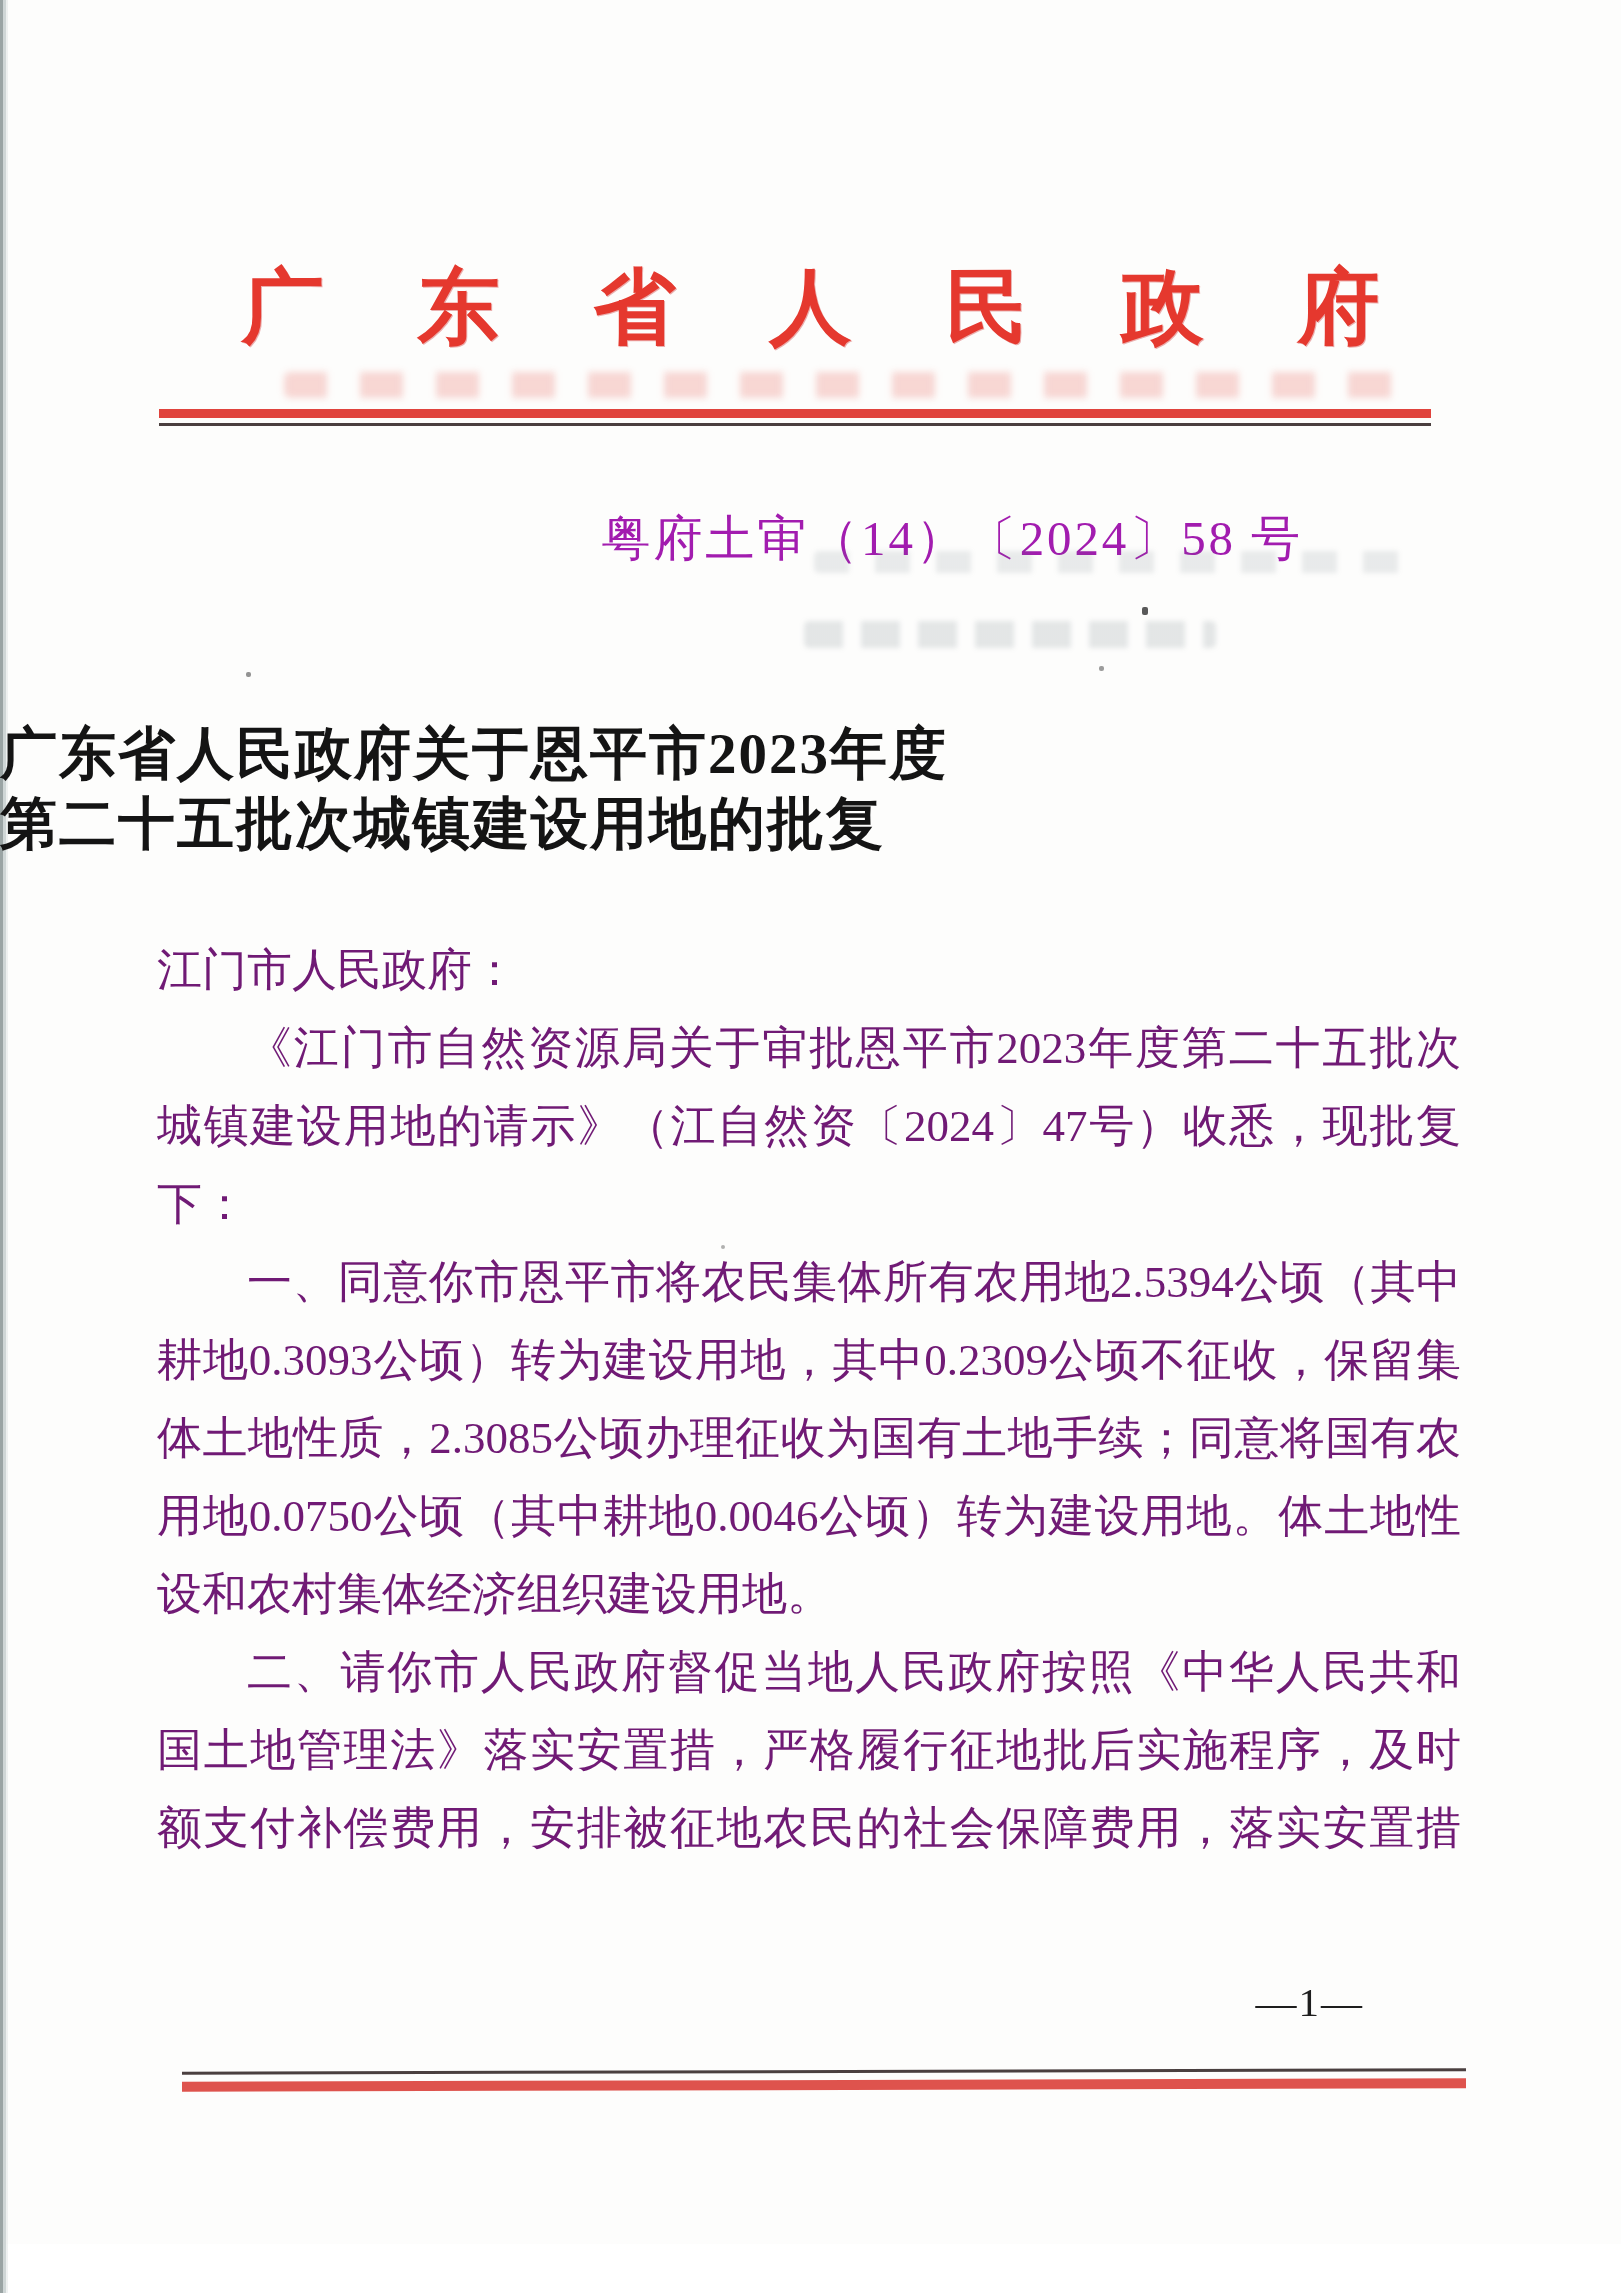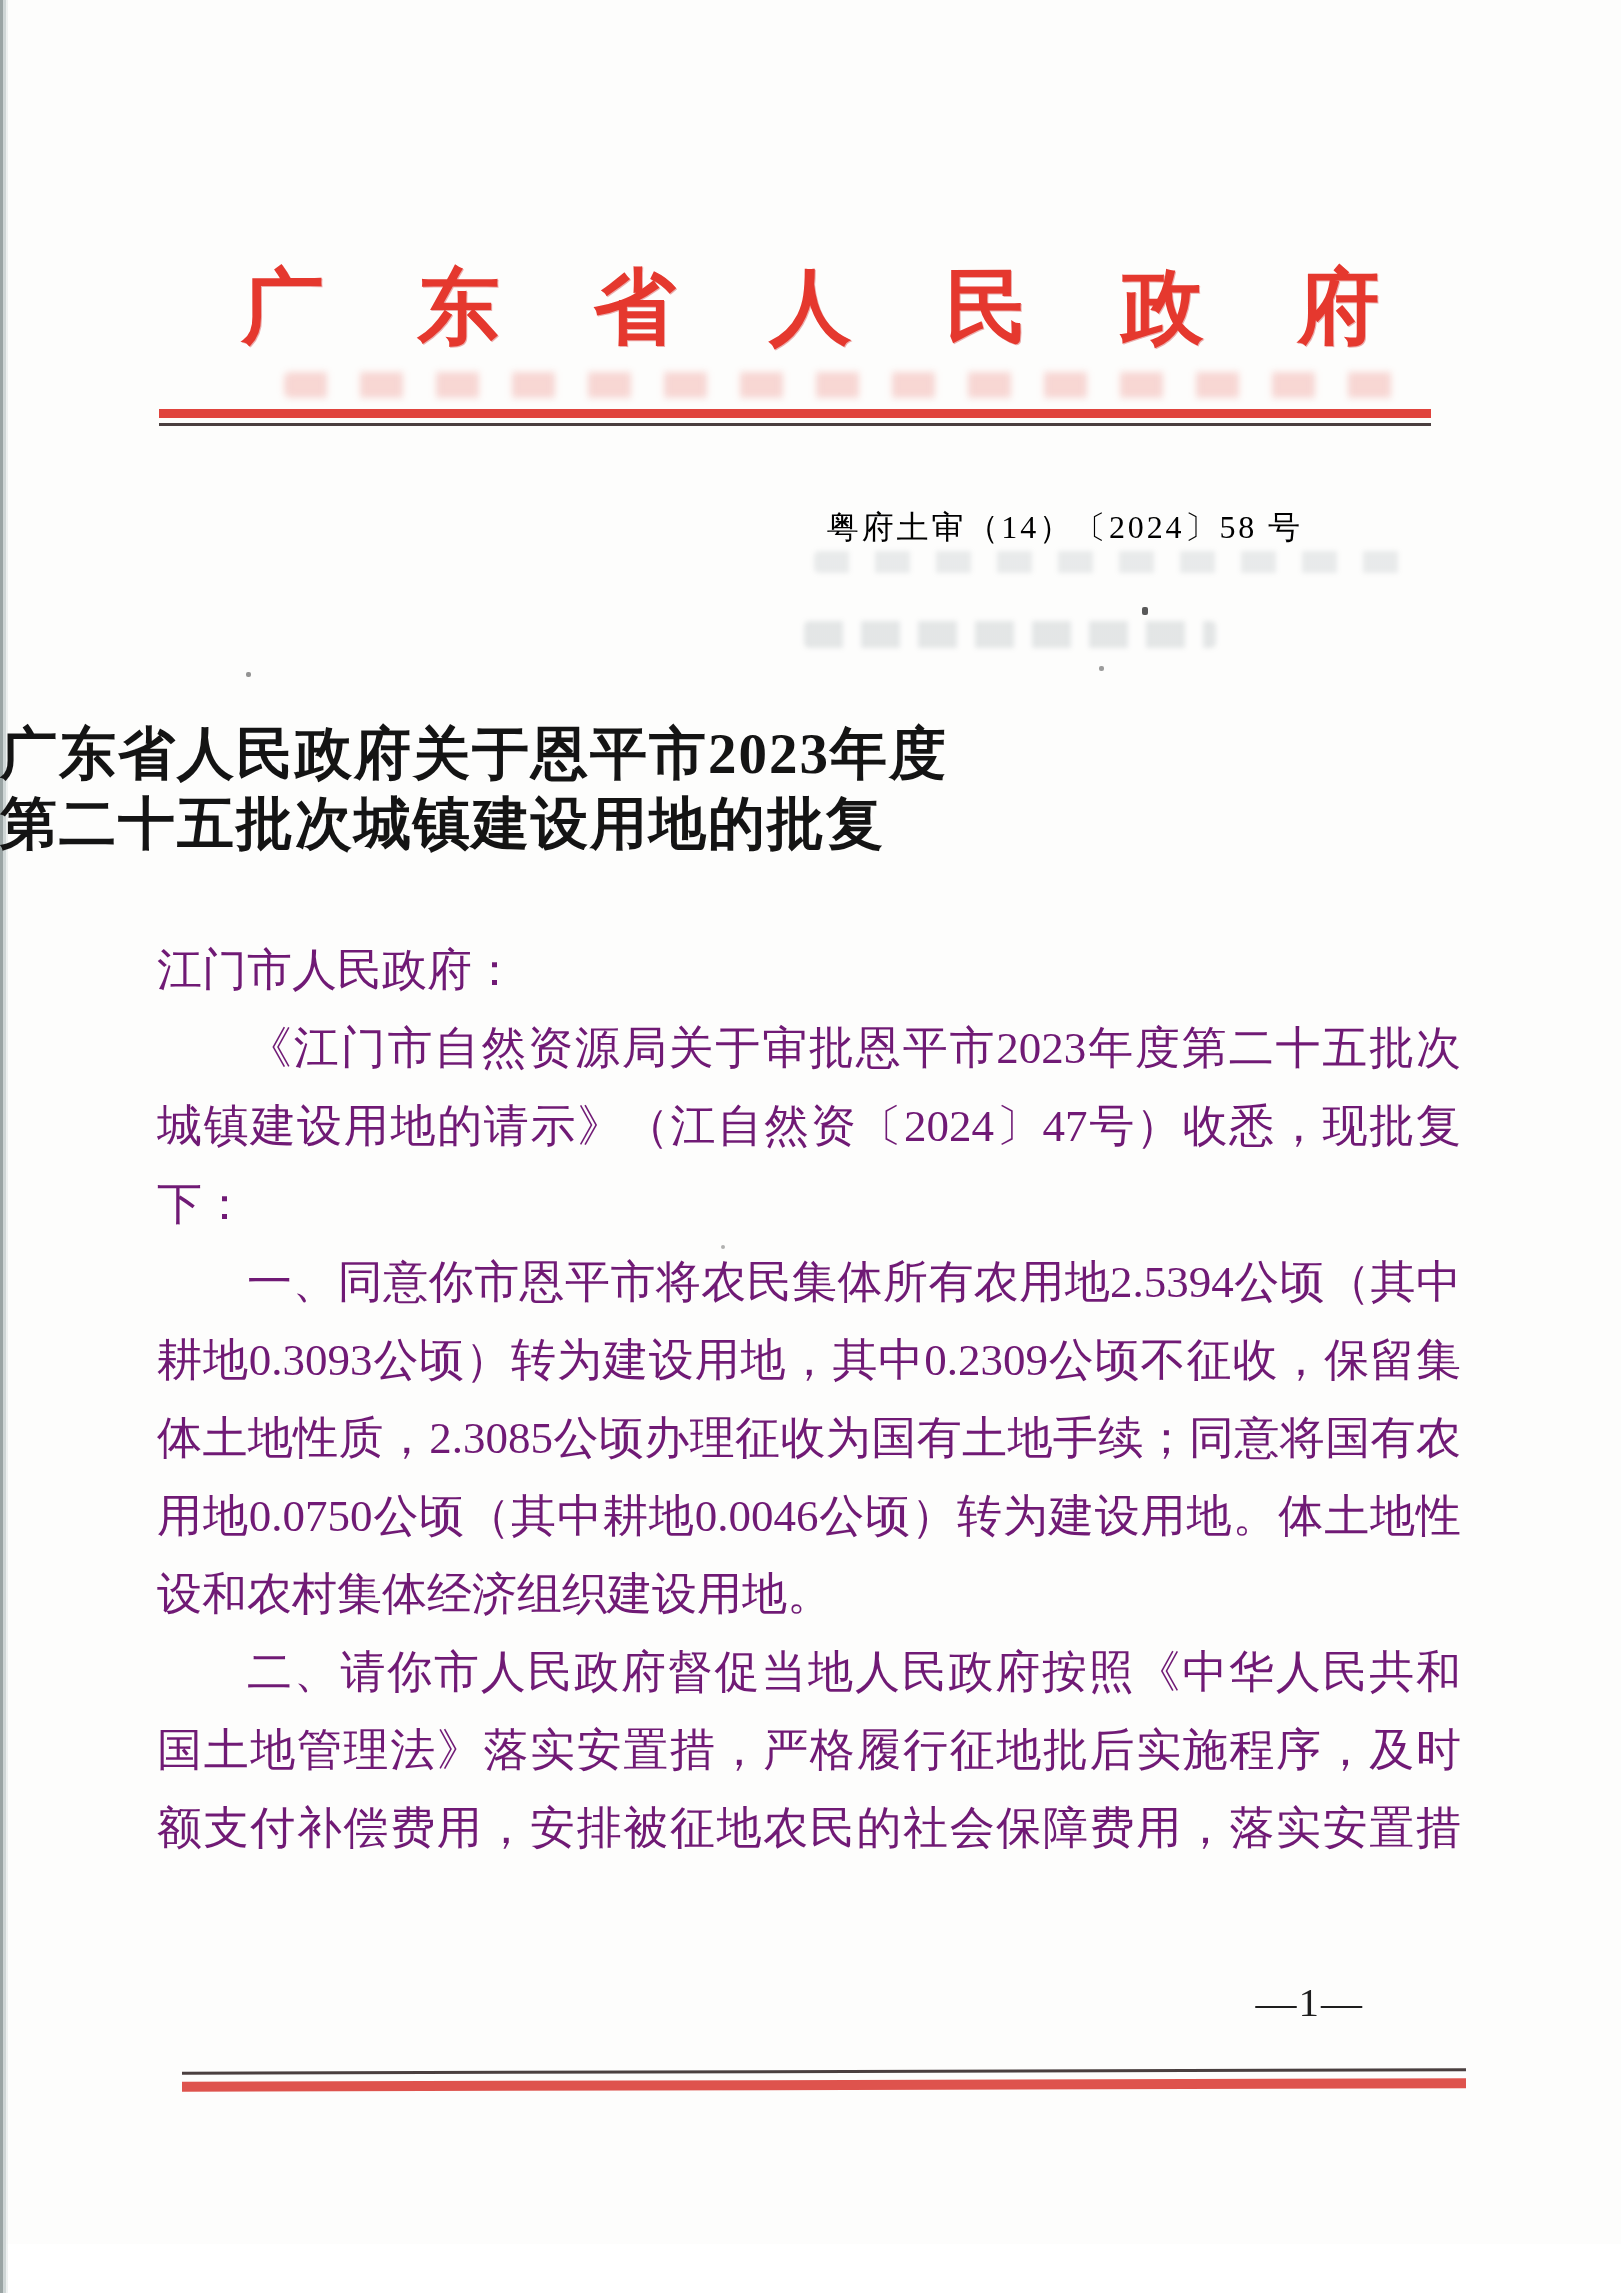--- a/index.html
+++ b/index.html
@@ -38,21 +38,21 @@
     border-radius:5.9px;
   }
   .rule{position:absolute;}
   .rule-red-top{left:159px;top:409px;width:1272px;height:8.8px;background:#e0433d;}
   .rule-black-top{left:159px;top:423px;width:1272px;height:2.9px;background:#4a3f3f;}
   .rule-black-bottom{left:182px;top:2070px;width:1284px;height:2.9px;background:#4a3f3f;transform:rotate(-0.15deg);}
   .rule-red-bottom{left:182px;top:2080px;width:1284px;height:9.8px;background:#de534d;transform:rotate(-0.15deg);}
   
   .doc-number{
     position:absolute;top:506px;right:318px;
-    font-size:32px;color:#000000;
+    font-size:49px;color:#a21caf;
     letter-spacing:2.9px;white-space:nowrap;
   }
   
   .smudge{position:absolute;filter:blur(2.9px);border-radius:4.9px;}
   .smudge-1{
     left:814px;top:551px;width:588px;height:21.6px;
     background:repeating-linear-gradient(90deg,rgba(95,110,120,.13) 0 35px,rgba(95,110,120,0) 35px 61px);
   }
   .smudge-2{
     left:804px;top:621px;width:412px;height:27.4px;

